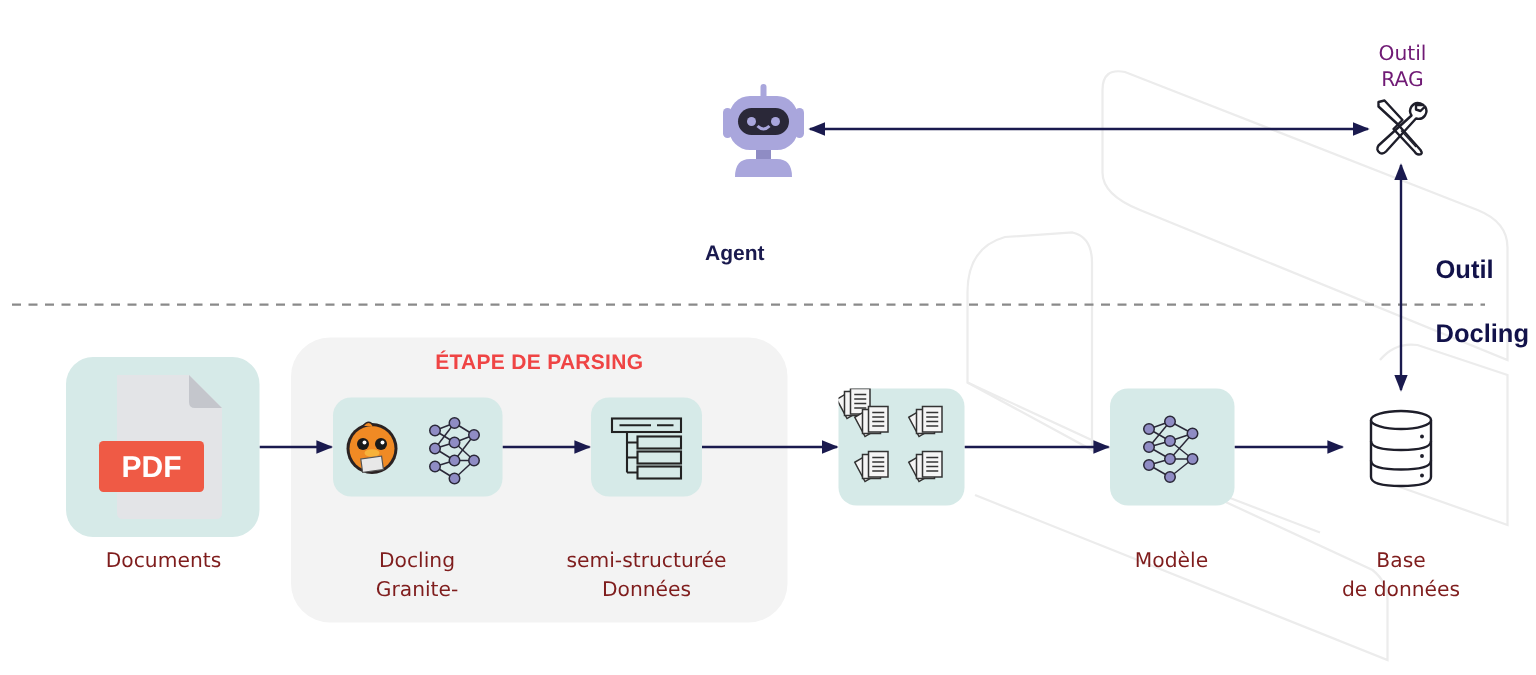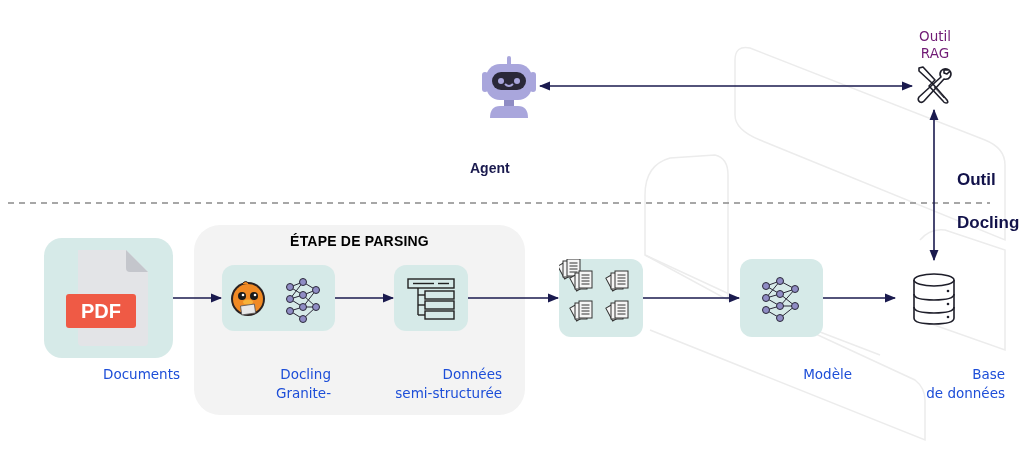--- a/index.html
+++ b/index.html
@@ -6,24 +6,24 @@
     body { width: 1024px; height: 450px; position: relative; overflow: hidden;
            font-family: "DejaVu Sans", sans-serif; color: #1e1e2a; }
     .abs { position: absolute; }
     #bg-deco { position: absolute; left: 0; top: 0; width: 1024px; height: 450px; pointer-events: none; }
     #connectors { position: absolute; left: 0; top: 0; width: 1024px; height: 450px; pointer-events: none; }
 
     .parsing-panel { left: 194px; top: 225px; width: 331px; height: 190px;
                      background: #f3f3f3; border-radius: 26px; }
     .parsing-title { left: 194px; top: 233px; width: 331px; text-align: center;
                      font-family: "Liberation Sans", sans-serif; font-weight: bold;
-                     font-size: 14px; color: #000000; letter-spacing: 0.2px; }
+                     font-size: 14px; color: #ef4444; letter-spacing: 0.2px; }
 
     .node-box { background: #d6eae8; border-radius: 12px; }
-    .label { text-align: right; font-size: 13.5px; line-height: 19px; color: #1d4ed8; }
+    .label { text-align: center; font-size: 13.5px; line-height: 19px; color: #7f1d1d; }
 
     .pdf-box { left: 44px; top: 238px; width: 129px; height: 120px; border-radius: 18px; text-align: center; }
     .granite-box { left: 222px; top: 265px; width: 113px; height: 66px; }
     .semi-box { left: 394px; top: 265px; width: 74px; height: 66px; }
     .chunk-box { left: 559px; top: 259px; width: 84px; height: 78px; }
     .embed-box { left: 740px; top: 259px; width: 83px; height: 78px; }
 
     .agent-label { left: 470px; top: 127px; width: 80px; text-align: left;
                    font-family: "Liberation Sans", sans-serif; font-weight: bold;
                    font-size: 14px; color: #1a1a4e; margin-top: 33px; }
@@ -160,22 +160,22 @@
     <polyline points="24,23 24,50"></polyline>
     <line x1="24" y1="30" x2="31" y2="30"></line>
       <rect x="31" y="26" width="29" height="8"></rect>
     <line x1="24" y1="40" x2="31" y2="40"></line>
       <rect x="31" y="36" width="29" height="8"></rect>
     <line x1="24" y1="50" x2="31" y2="50"></line>
       <rect x="31" y="46" width="29" height="8"></rect>
   </svg>
 </div>
 <div class="abs label" style="left:360px; top:365px; width:142px;">
+  <div>semi-structurée</div>
   <div>Données</div>
-  <div>semi-structurée</div>
 </div>
 
 <div class="abs node-box chunk-box">
   <svg width="84" height="78" viewBox="0 0 84 78">
     <g id="docstack" fill="#f5f5f5" stroke="#333" stroke-width="1">
       <path d="M0 6 L6 4 L10 18 L4 20 Z" transform="rotate(-12 5 12)"></path>
       <rect x="4" y="2" width="12" height="16"></rect>
       <rect x="8" y="0" width="13" height="17"></rect>
       <line x1="10.5" y1="4" x2="18.5" y2="4"></line>
         <line x1="10.5" y1="7" x2="18.5" y2="7"></line>

